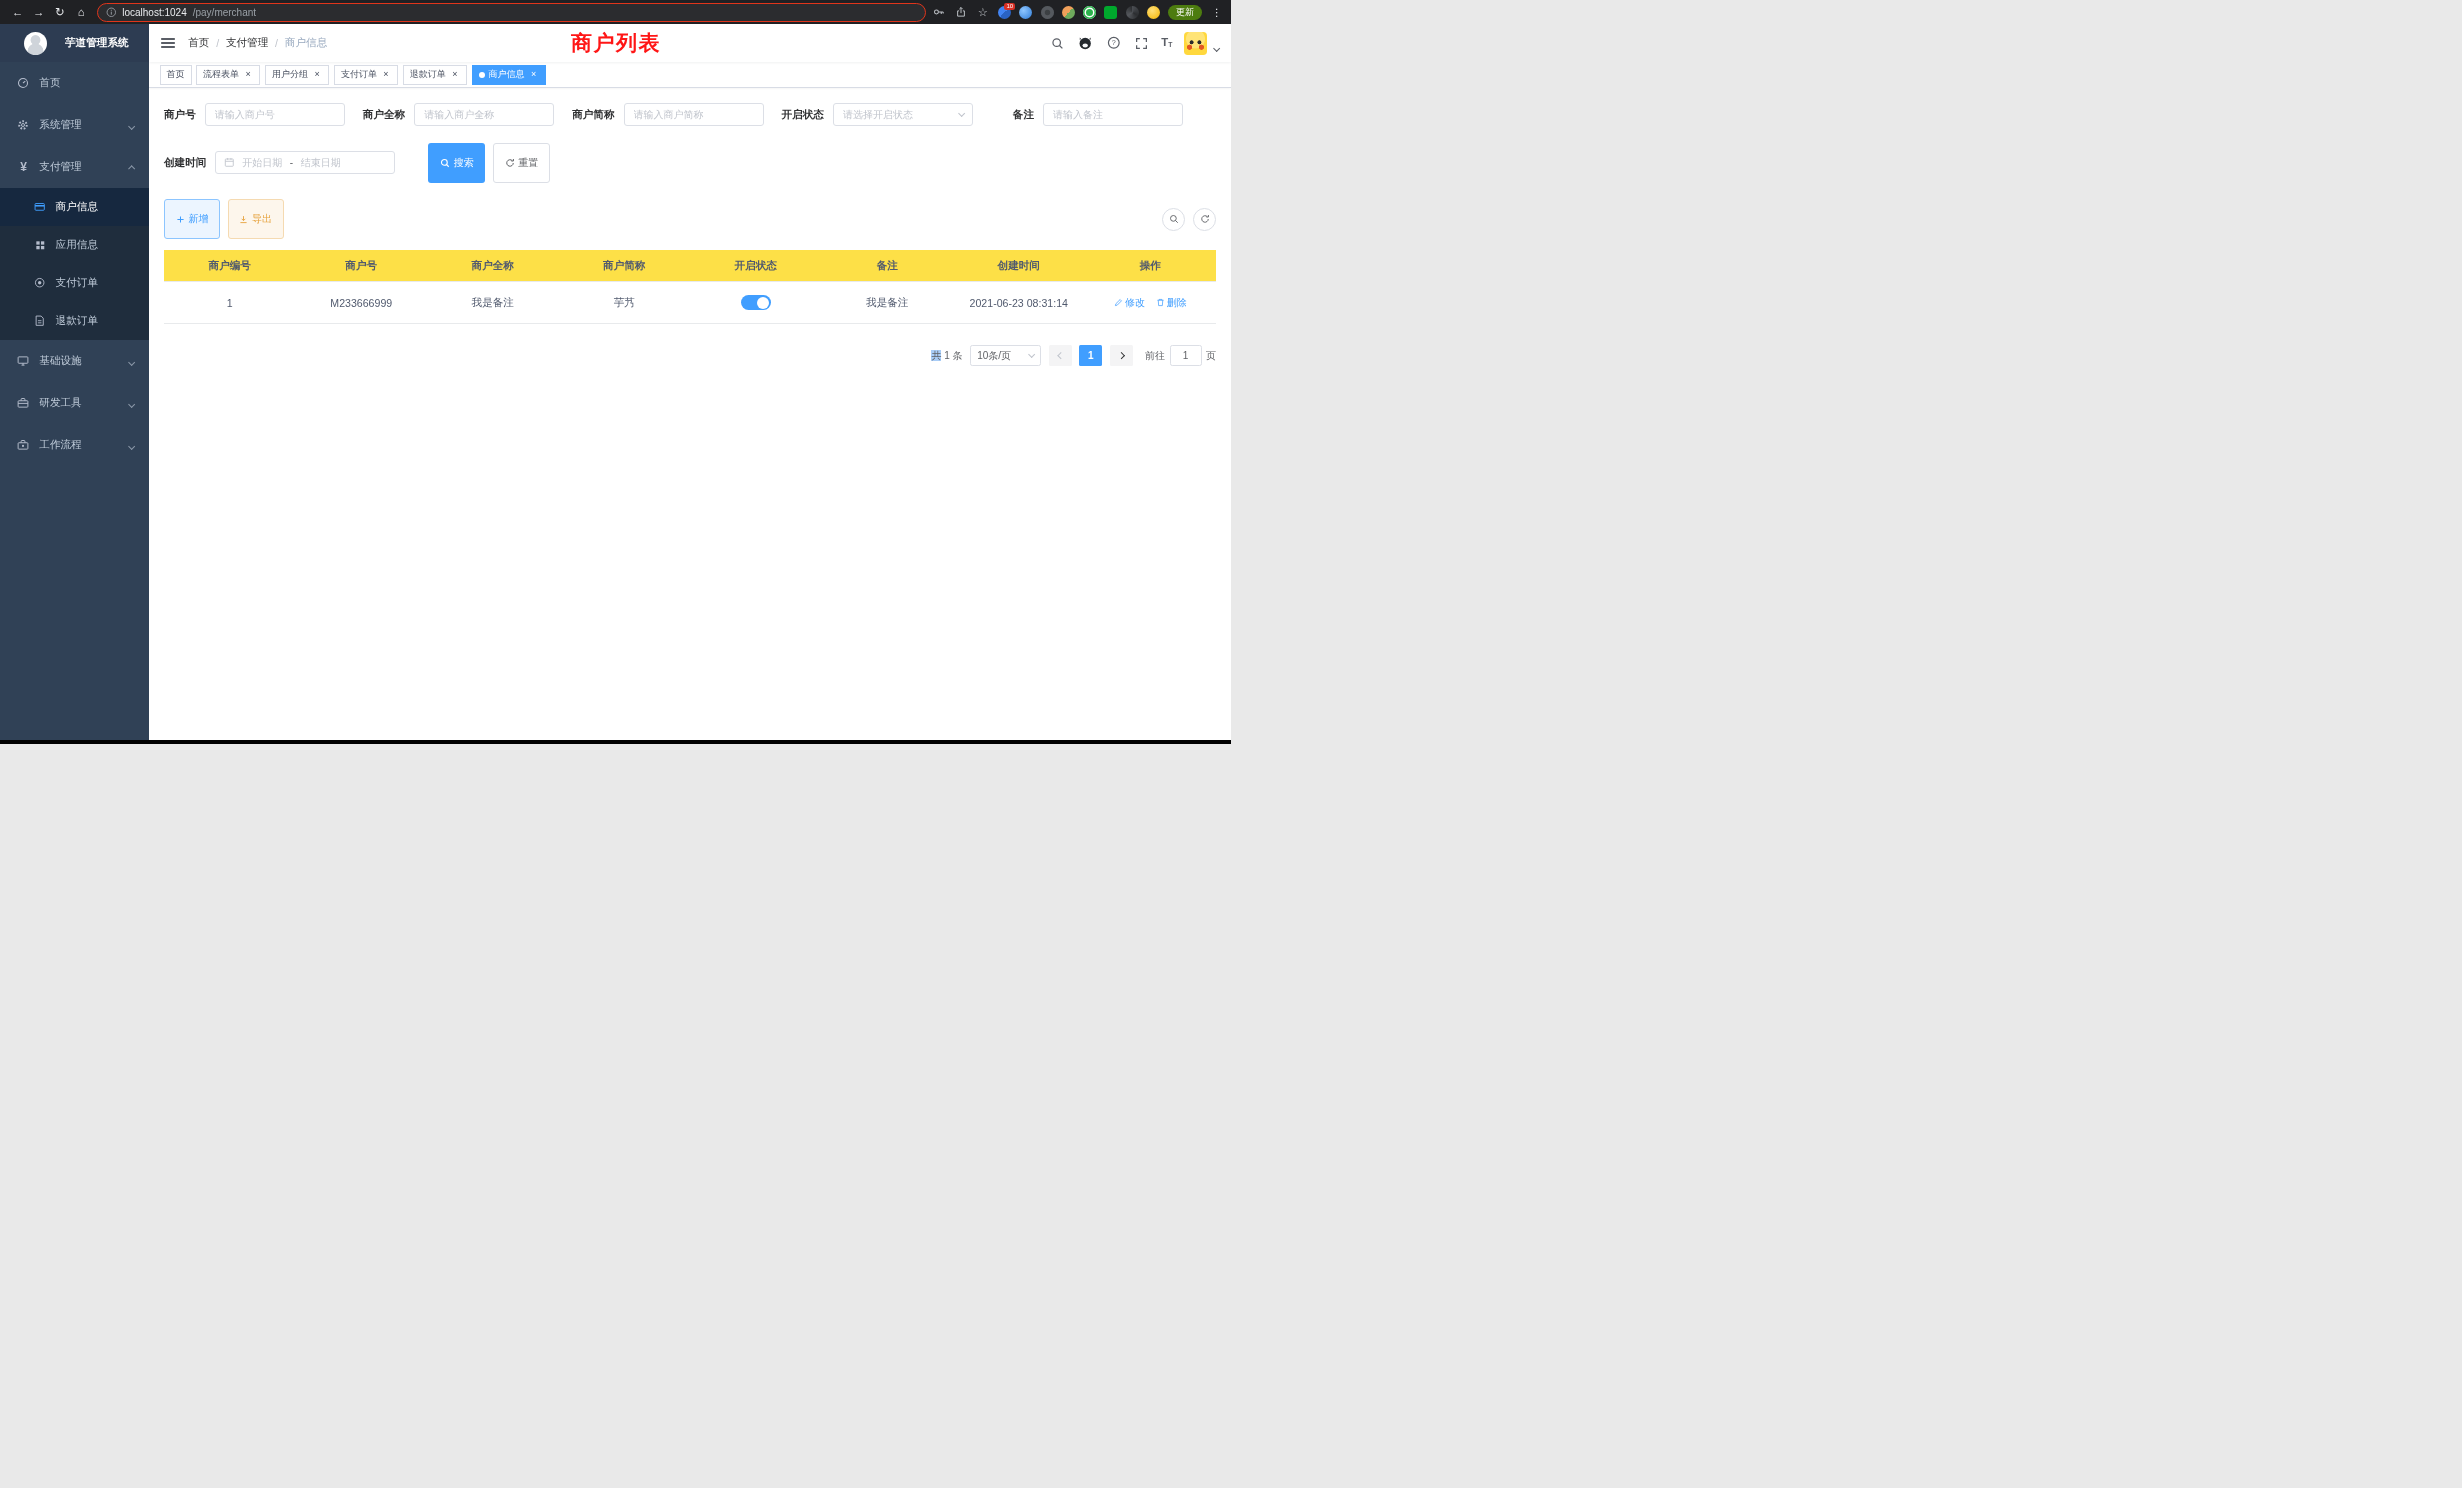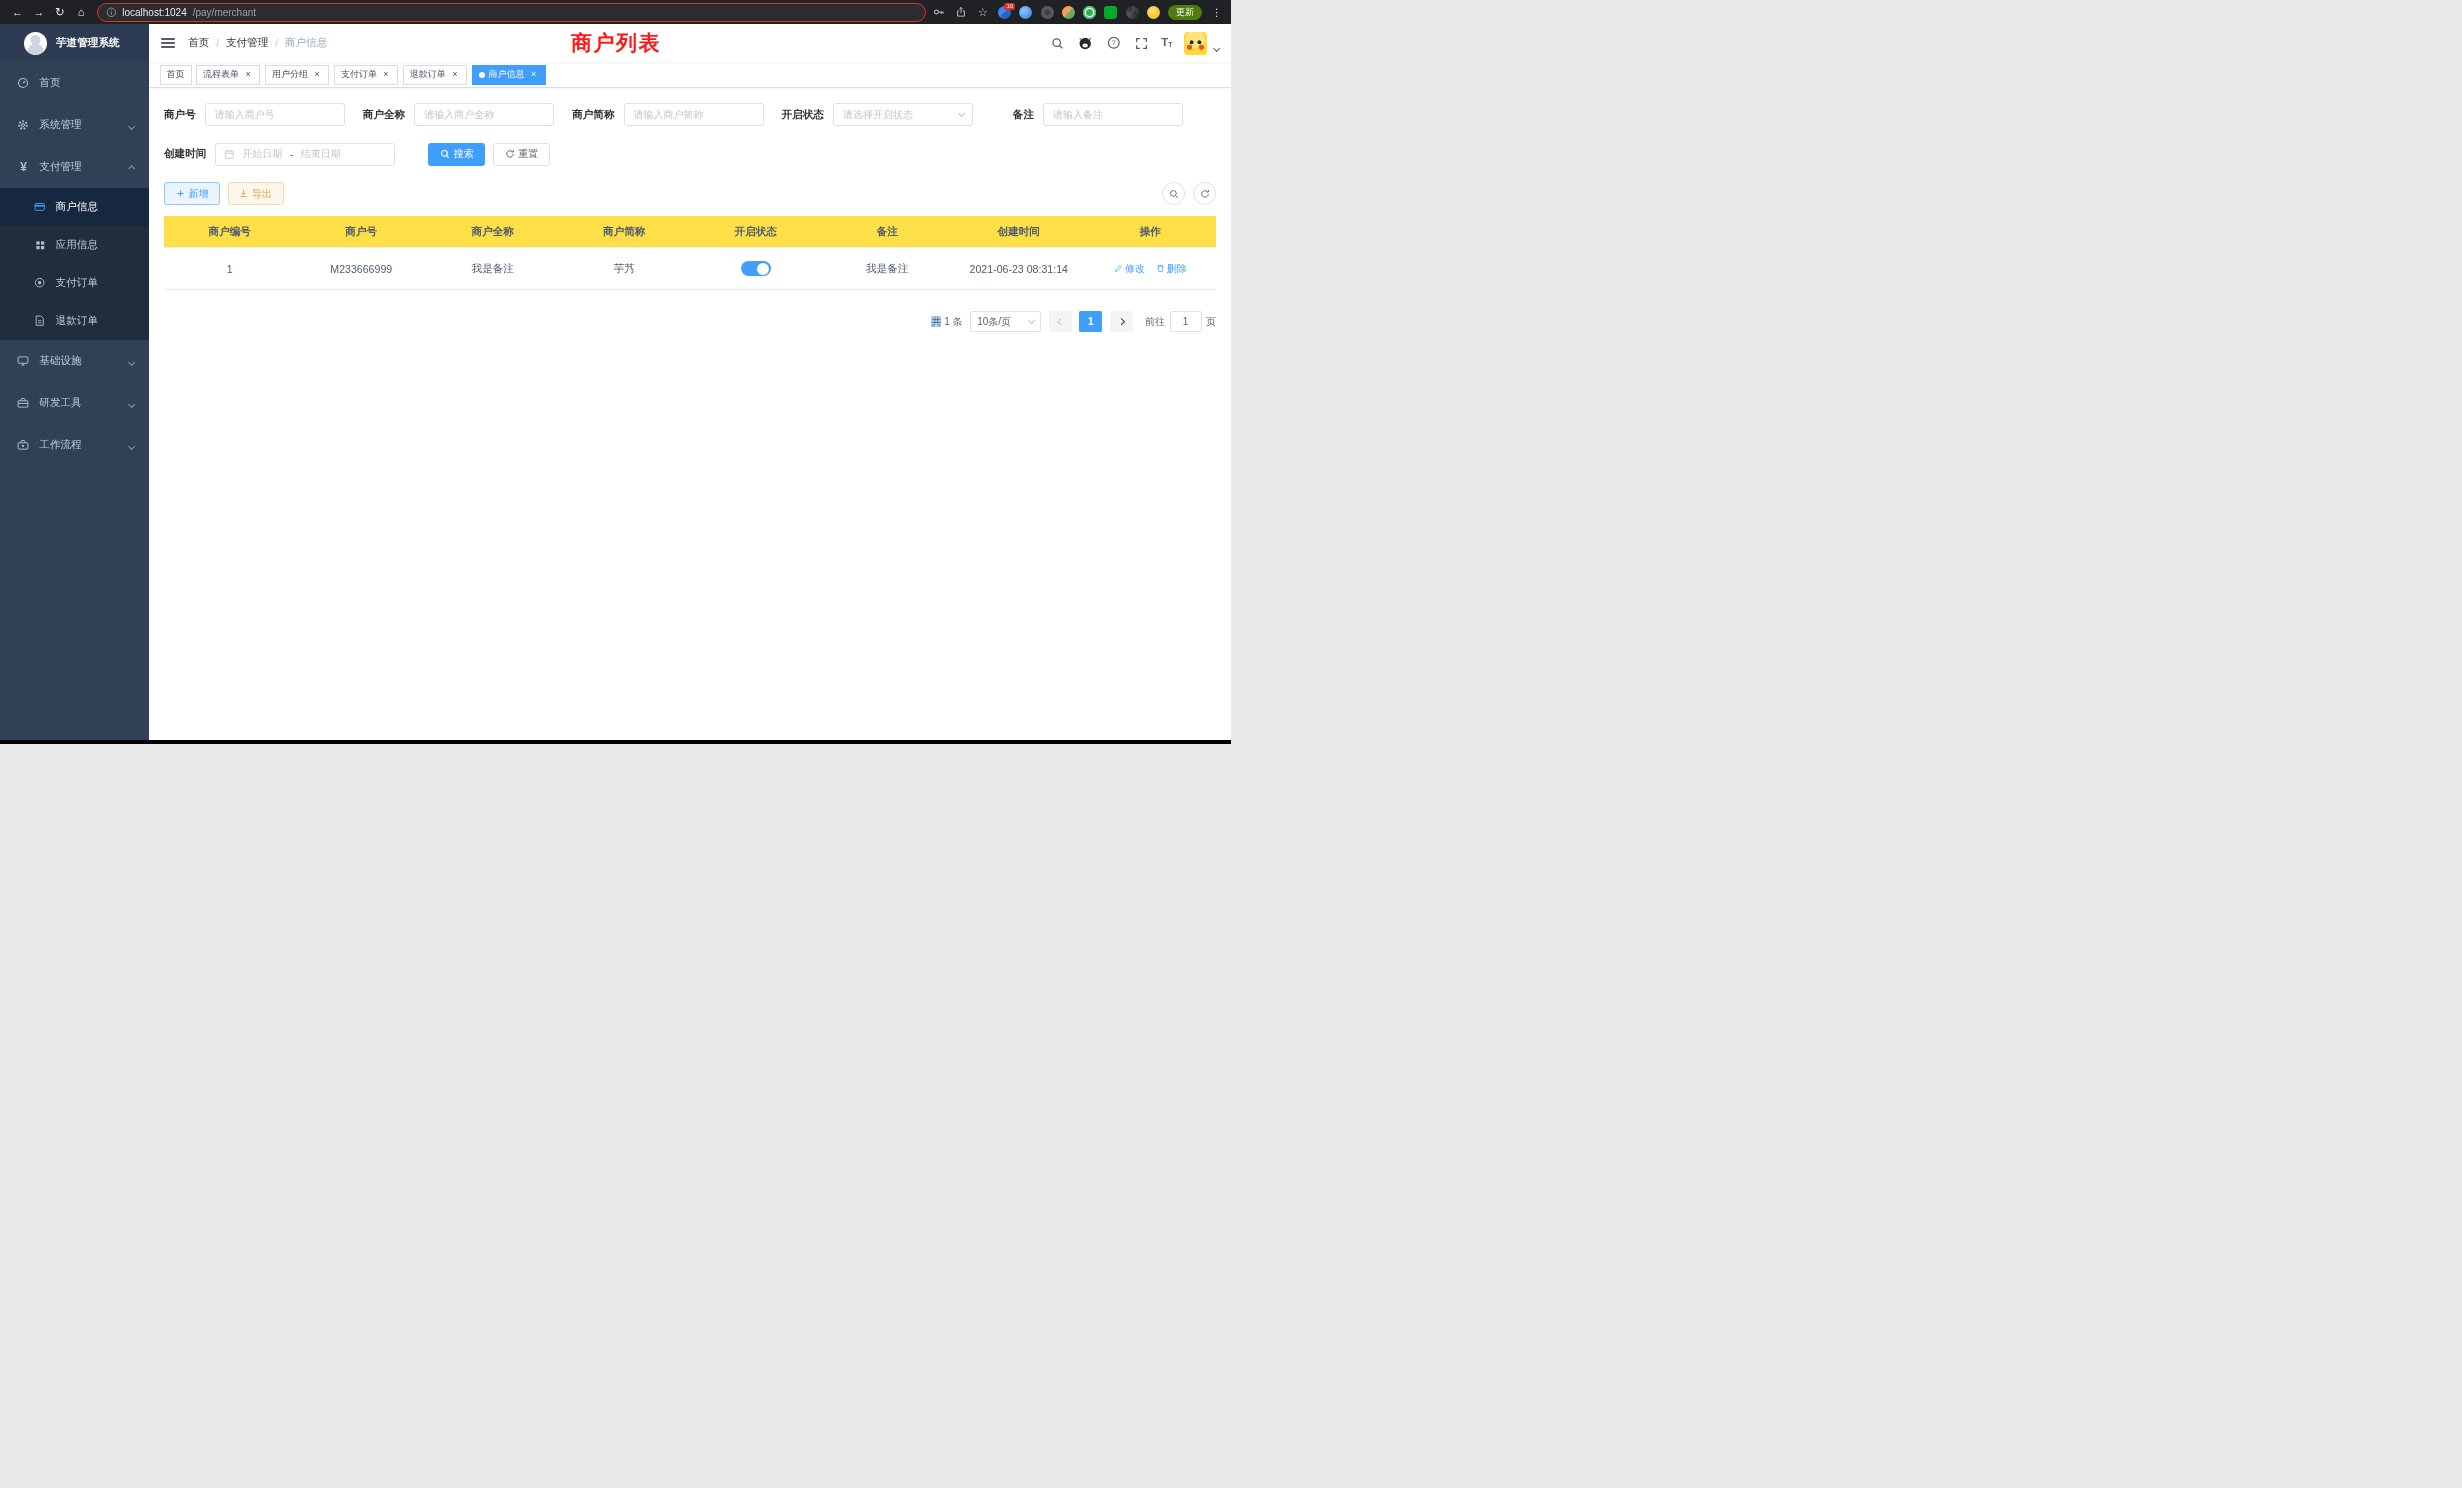--- a/index.html
+++ b/index.html
@@ -21,21 +21,21 @@
   .ext.badge::after { content:attr(data-badge); position:absolute; right:-4.5px; top:-3px; background:#d93025;
             color:#fff; font-size:6px; line-height:7.6px; padding:0 2.3px; border-radius:2.3px; }
   .ext.square { border-radius:3px; }
   .update-pill { background:#4d7c0f; color:#fff; font-size:9px; line-height:15px; padding:0 7.6px;
             border-radius:8.3px; cursor:pointer; white-space:nowrap; }
   .more-dots { color:#e8eaed; font-size:10.6px; cursor:pointer; padding:0 1.5px; }
 
   
   .app { display:flex; height:720px; }
   .sidebar { width:149px; flex-shrink:0; background:#304156; color:#bfcbd9; overflow:hidden; }
-  .logo { height:38px; display:flex; align-items:center; padding-left:24px; gap:9px; background:#2d3c52; }
+  .logo { height:38px; display:flex; align-items:center; padding-left:24px; gap:18px; background:#2d3c52; }
   .logo-avatar { width:23px; height:23px; border-radius:50%; flex-shrink:0;
      background: radial-gradient(circle at 50% 35%, #cfd4da 4.5px, transparent 5.3px),
                  radial-gradient(circle at 50% 85%, #cfd4da 7.6px, transparent 8.3px), #fff; }
   .logo-title { color:#fff; font-size:10.6px; font-weight:700; white-space:nowrap; }
   .menu-item { height:42px; display:flex; align-items:center; padding:0 15px 0 16.7px; gap:9px;
                font-size:10.6px; cursor:pointer; white-space:nowrap; }
   .mi-icon { width:13.6px; display:flex; justify-content:center; color:#b4bccc; flex-shrink:0; }
   .mi-icon.yen { font-size:12px; font-weight:700; }
   .chev { display:inline-block; width:5.3px; height:5.3px; border-right:1.1px solid currentColor;
           border-bottom:1.1px solid currentColor; transform:rotate(45deg); }
@@ -91,21 +91,21 @@
   .f-input { width:140px; height:23px; border:0.8px solid #dcdfe6; border-radius:3px; padding:0 9px;
              font-size:10px; color:#606266; outline:none; font-family:inherit; }
   .f-input::placeholder { color:#c0c4cc; }
   .f-select { width:140px; height:23px; border:0.8px solid #dcdfe6; border-radius:3px; display:flex;
               align-items:center; justify-content:space-between; padding:0 7.6px 0 9px; font-size:10px;
               color:#c0c4cc; cursor:pointer; background:#fff; }
   .f-select .chev { color:#c0c4cc; margin-top:-2.3px; }
   .date-range { width:180px; height:23px; border:0.8px solid #dcdfe6; border-radius:3px; display:flex;
                 align-items:center; padding:0 7.6px; gap:7.6px; font-size:10px; color:#c0c4cc; background:#fff; cursor:pointer; }
   .date-range .sep { color:#606266; }
-  .btn { height:23px; padding:0 10.6px; border-radius:3px; font-size:10px; display:inline-flex;
+  .btn { height:40px; padding:0 10.6px; border-radius:3px; font-size:10px; display:inline-flex;
          align-items:center; gap:3.8px; border:0.8px solid transparent; cursor:pointer; background:#fff; font-family:inherit; white-space:nowrap; }
   .btn-primary { background:#409eff; color:#fff; }
   .btn-default { border-color:#dcdfe6; color:#606266; }
   .btn-plain-primary { background:#ecf5ff; border-color:#8cc5ff; color:#409eff; }
   .btn-plain-warning { background:#fdf6ec; border-color:#f5dab1; color:#e6a23c; }
   .ml20 { margin-left:15px; } .ml10 { margin-left:7.6px; }
 
   .toolbar { display:flex; align-items:center; margin:3px 0 10.6px; }
   .tool-right { margin-left:auto; display:flex; gap:7.6px; }
   .circle-btn { width:23px; height:23px; border-radius:50%; border:0.8px solid #dcdfe6; background:#fff;

